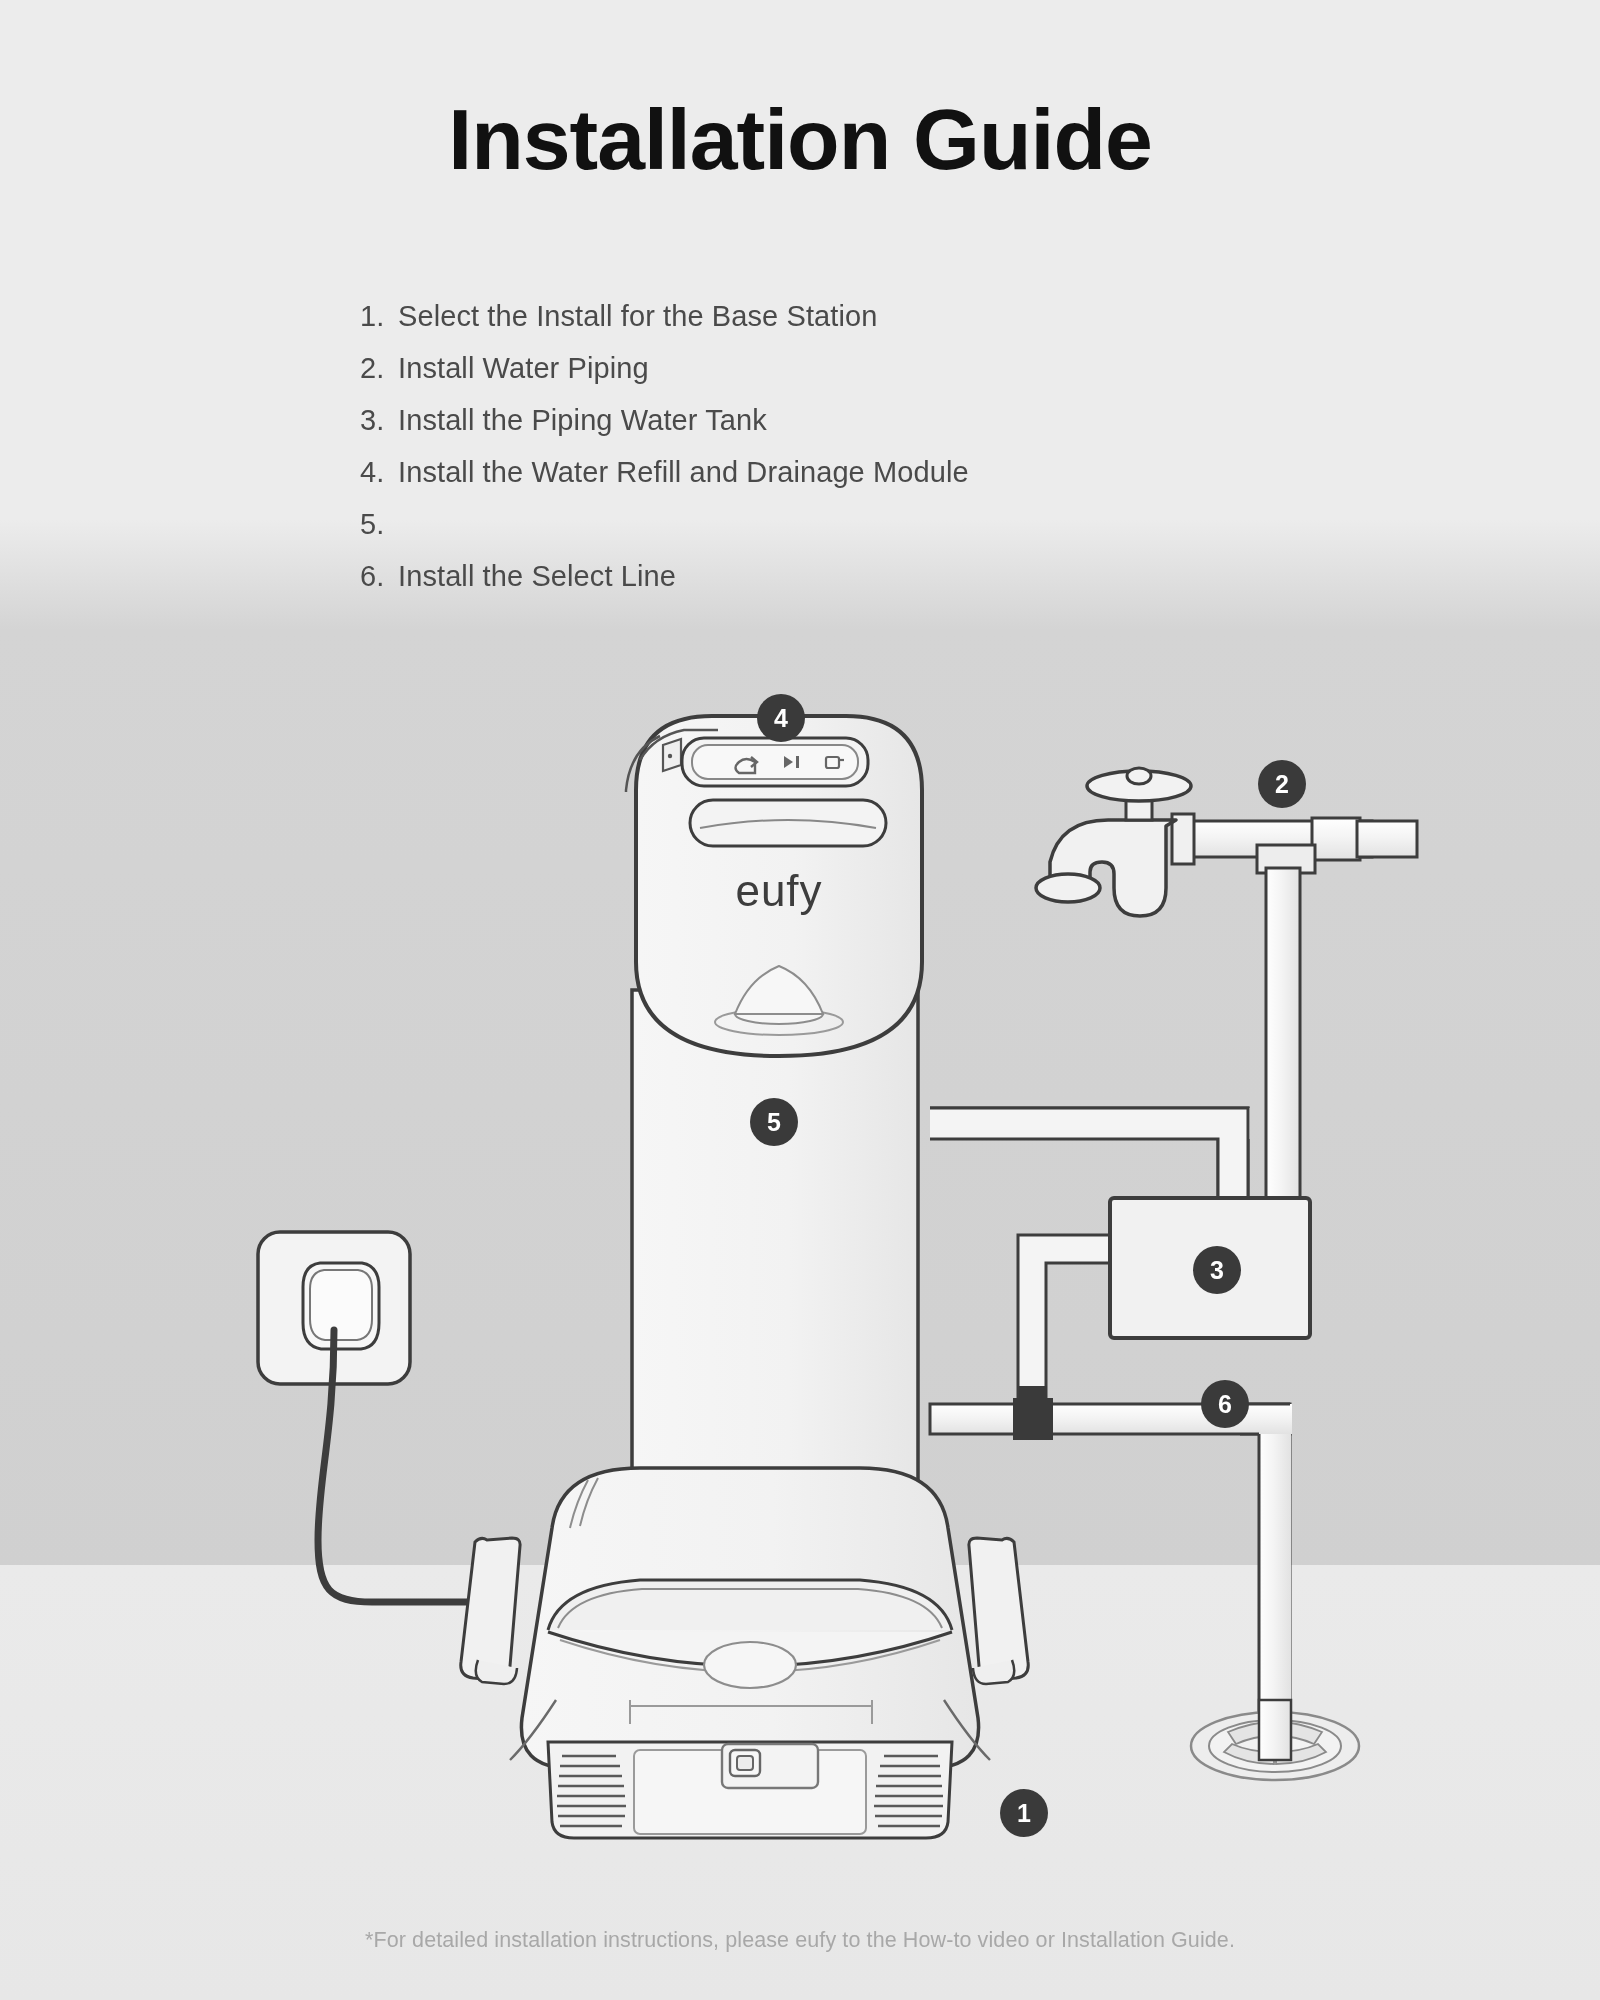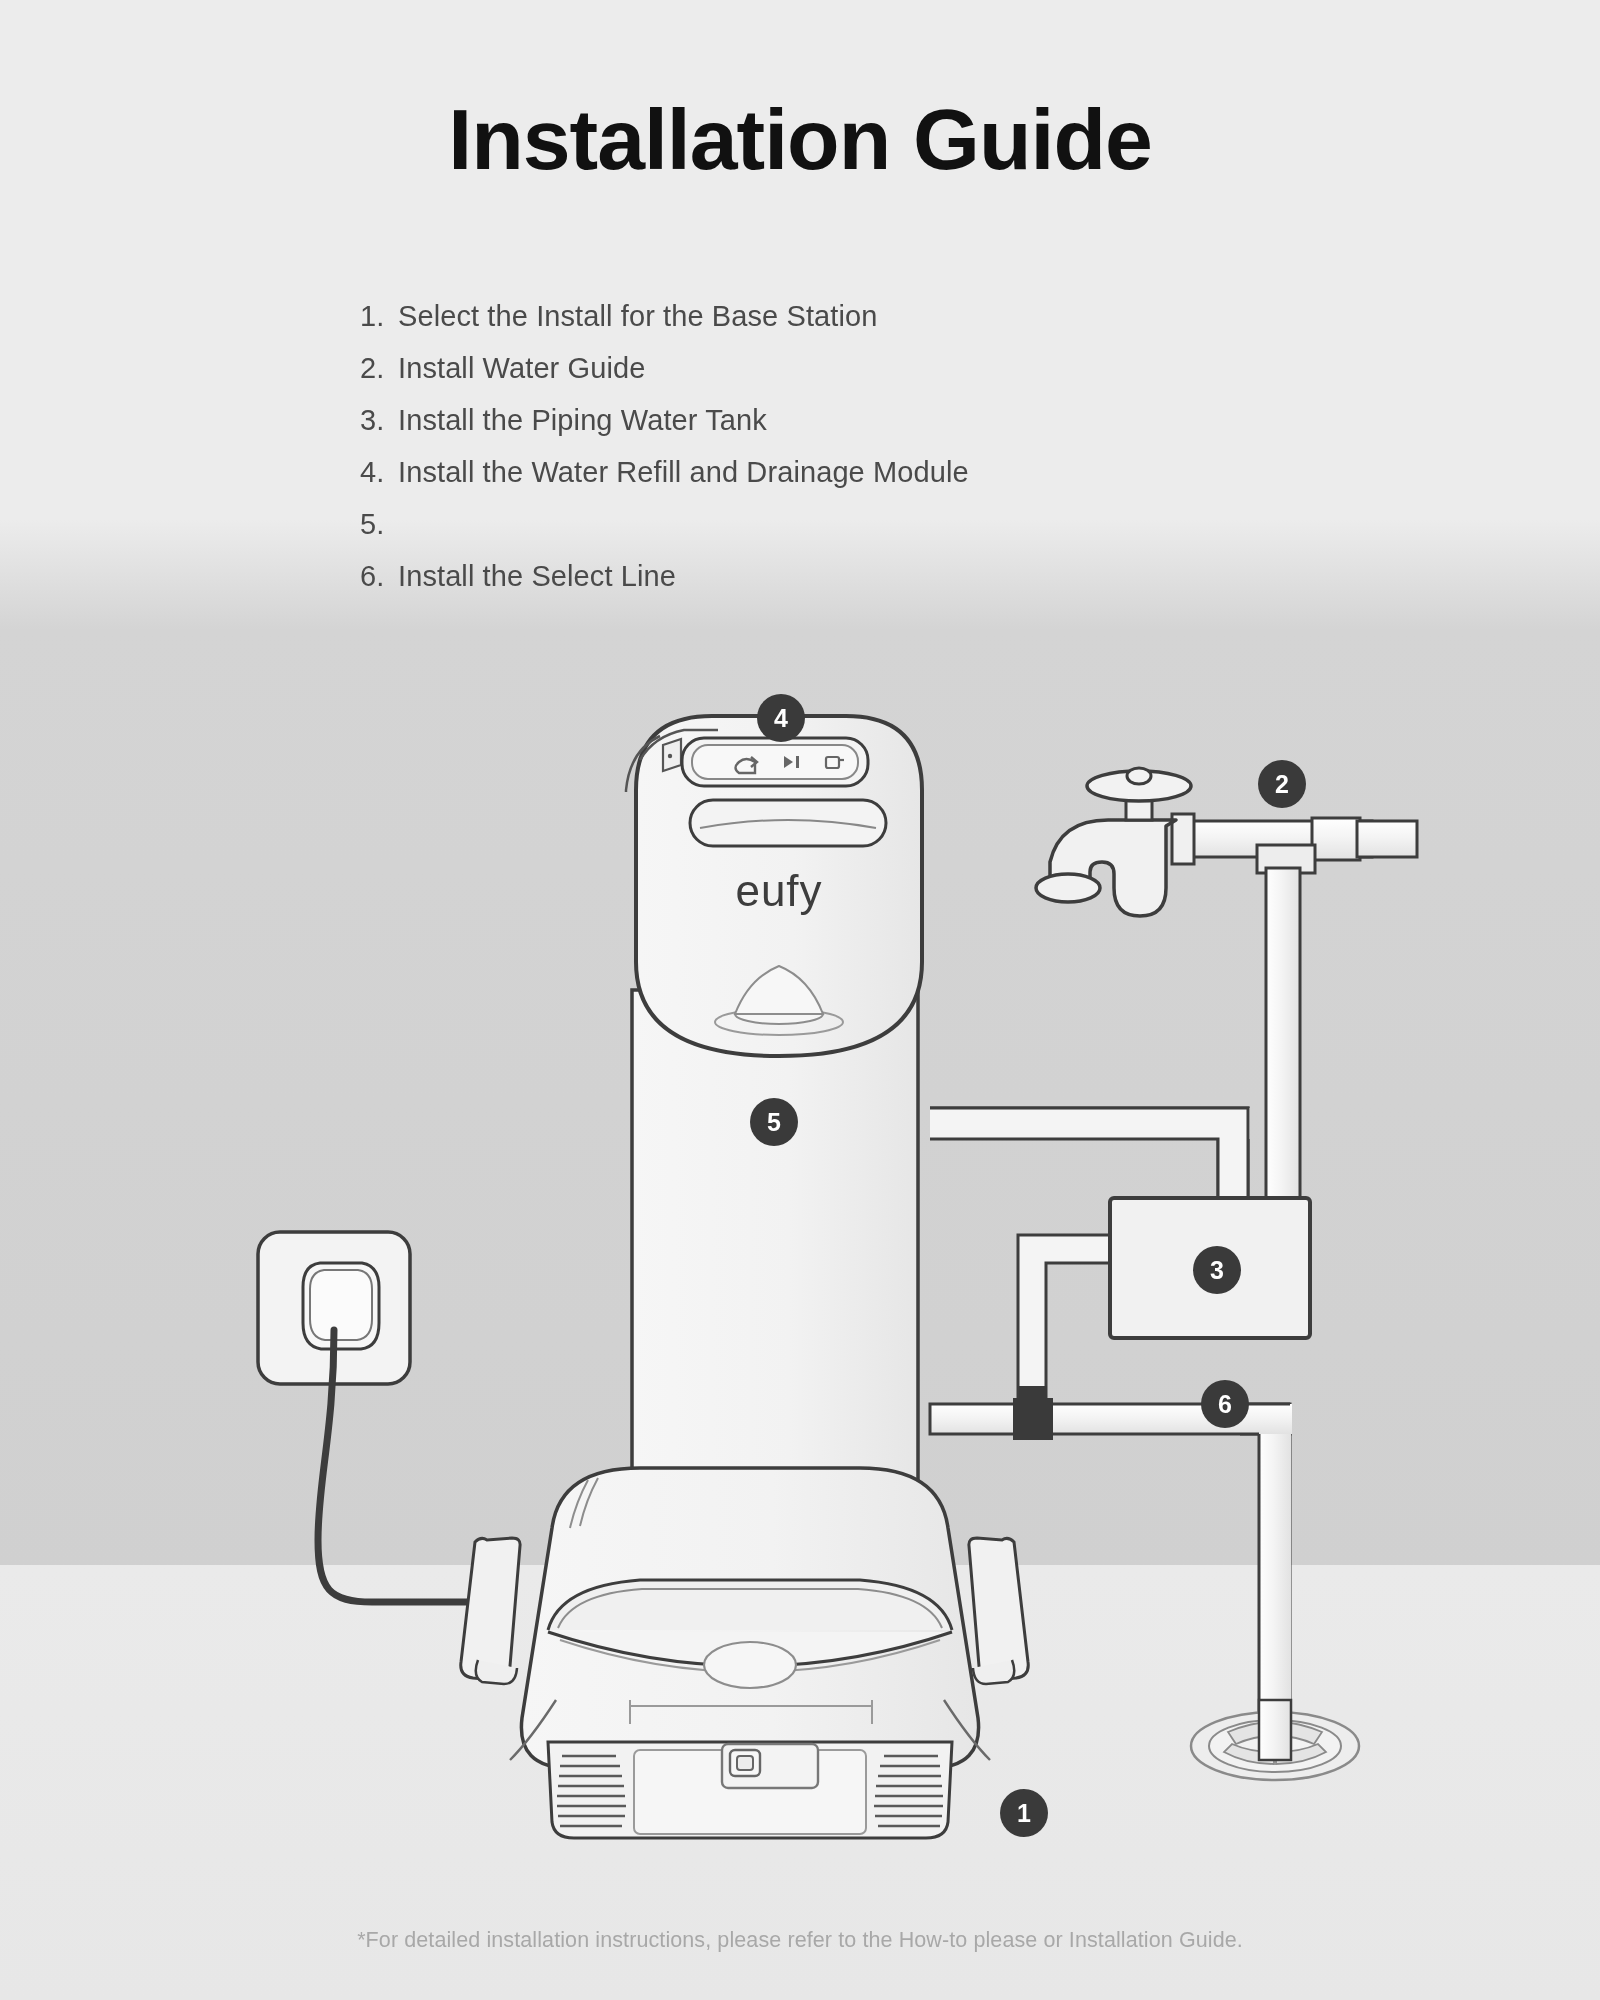--- a/index.html
+++ b/index.html
@@ -74,40 +74,40 @@
 
   <div class="title">Installation Guide</div>
 
   <div class="steps">
     <div class="step">
       <span class="step-num">1.</span>
       <span>Select the Install for the Base Station</span>
     </div>
     <div class="step">
       <span class="step-num">2.</span>
-      <span>Install Water Guide</span>
+      <span>Install Water Piping</span>
     </div>
     <div class="step">
       <span class="step-num">3.</span>
       <span>Install the Piping Water Tank</span>
     </div>
     <div class="step">
       <span class="step-num">4.</span>
       <span>Install the Water Refill and Drainage Module</span>
     </div>
     <div class="step">
       <span class="step-num">5.</span>
     </div>
     <div class="step">
       <span class="step-num">6.</span>
       <span>Install the Select Line</span>
     </div>
   </div>
 
-  <div class="footnote">*For detailed installation instructions, please refer to the How-to please or Installation Guide.</div>
+  <div class="footnote">*For detailed installation instructions, please eufy to the How-to video or Installation Guide.</div>
 
   <svg class="art" viewBox="0 0 1600 2000" xmlns="http://www.w3.org/2000/svg">
     <defs>
       <linearGradient id="devg" x1="0" y1="0" x2="1" y2="0">
         <stop offset="0%" stop-color="#f6f6f6"></stop>
         <stop offset="55%" stop-color="#f2f2f2"></stop>
         <stop offset="100%" stop-color="#e6e6e6"></stop>
       </linearGradient>
       <linearGradient id="pipeg" x1="0" y1="0" x2="0" y2="1">
         <stop offset="0%" stop-color="#ffffff"></stop>

